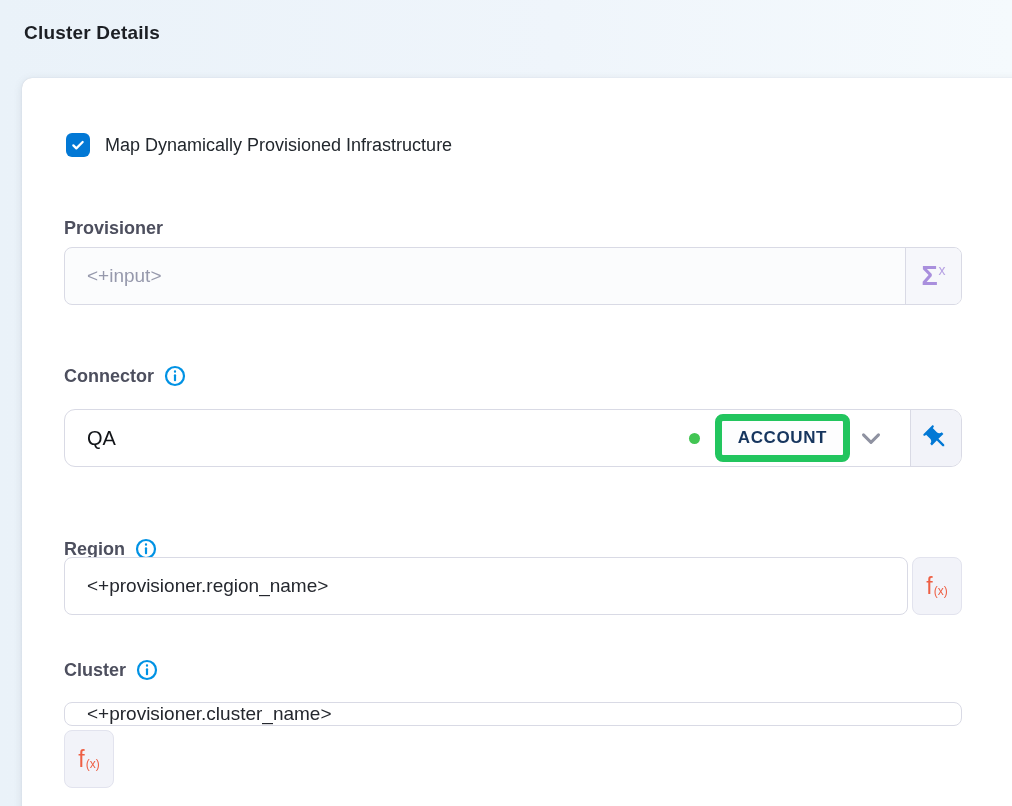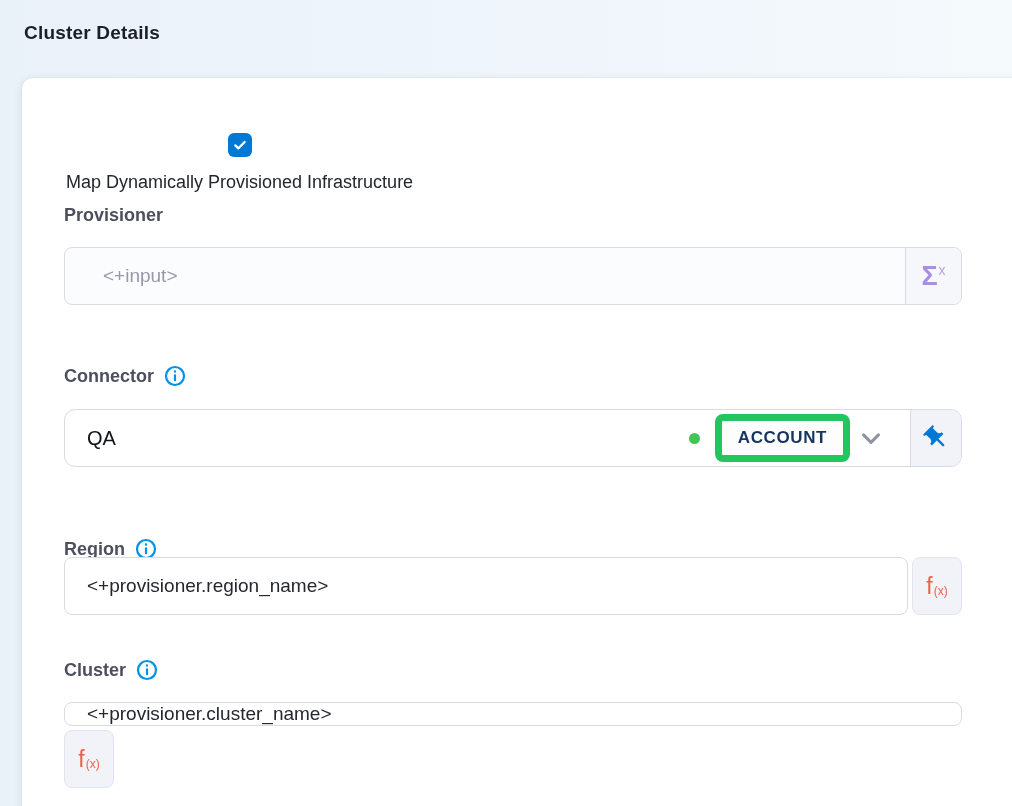--- a/index.html
+++ b/index.html
@@ -14,21 +14,21 @@
     font-size: 19px; font-weight: 700; color: #1c1f24; letter-spacing: 0.2px;
   }
   .card {
     position: absolute; left: 22px; top: 78px; right: -18px; bottom: -18px;
     background: #ffffff; border-radius: 10px;
     box-shadow: 0 0 1px rgba(40,41,61,0.18), 0 2px 8px rgba(96,97,112,0.16);
   }
   
   .checkbox-row {
     position: absolute; left: 44px; top: 55px;
-    display: flex; align-items: center; gap: 15px; cursor: pointer; flex-direction: column;
+    display: flex; align-items: center; gap: 15px; cursor: pointer;
   }
   .checkbox {
     width: 24px; height: 24px; border-radius: 6px; background: #0278d5;
     display: flex; align-items: center; justify-content: center; flex: 0 0 auto;
   }
   .checkbox svg { width: 16px; height: 16px; }
   .checkbox-label { font-size: 18px; color: #22272d; }
   
   .field-label {
     position: absolute; left: 42px;
@@ -78,22 +78,22 @@
     background: #fff; padding: 0 22px; font-size: 19px; color: #24272e;
     font-family: "Liberation Sans", sans-serif; outline: none; min-width: 0;
   }
   .fx-btn {
     width: 50px; height: 58px; flex: 0 0 auto; border: 1px solid #e2e3ee; border-radius: 8px;
     background: #f2f3f9; color: #ee5f44; display: flex; align-items: center; justify-content: center;
     font-size: 23px; cursor: pointer; line-height: 1;
   }
   .fx-btn .sub { font-size: 12px; margin: 10px 0 0 1px; }
   
-  #label-provisioner { top: 127px; text-align: right; }
-  #shell-provisioner { top: 169px; padding-left: 16px; }
+  #label-provisioner { top: 140px; text-align: right; }
+  #shell-provisioner { top: 169px; }
   #label-connector   { top: 287px; }
   #shell-connector   { top: 331px; border-radius: 11px; }
   #label-region      { top: 460px; }
   #row-region        { top: 479px; }
   #label-cluster     { top: 581px; }
   #row-cluster       { top: 624px; flex-direction: column; }
 </style>
 </head>
 <body>
 

